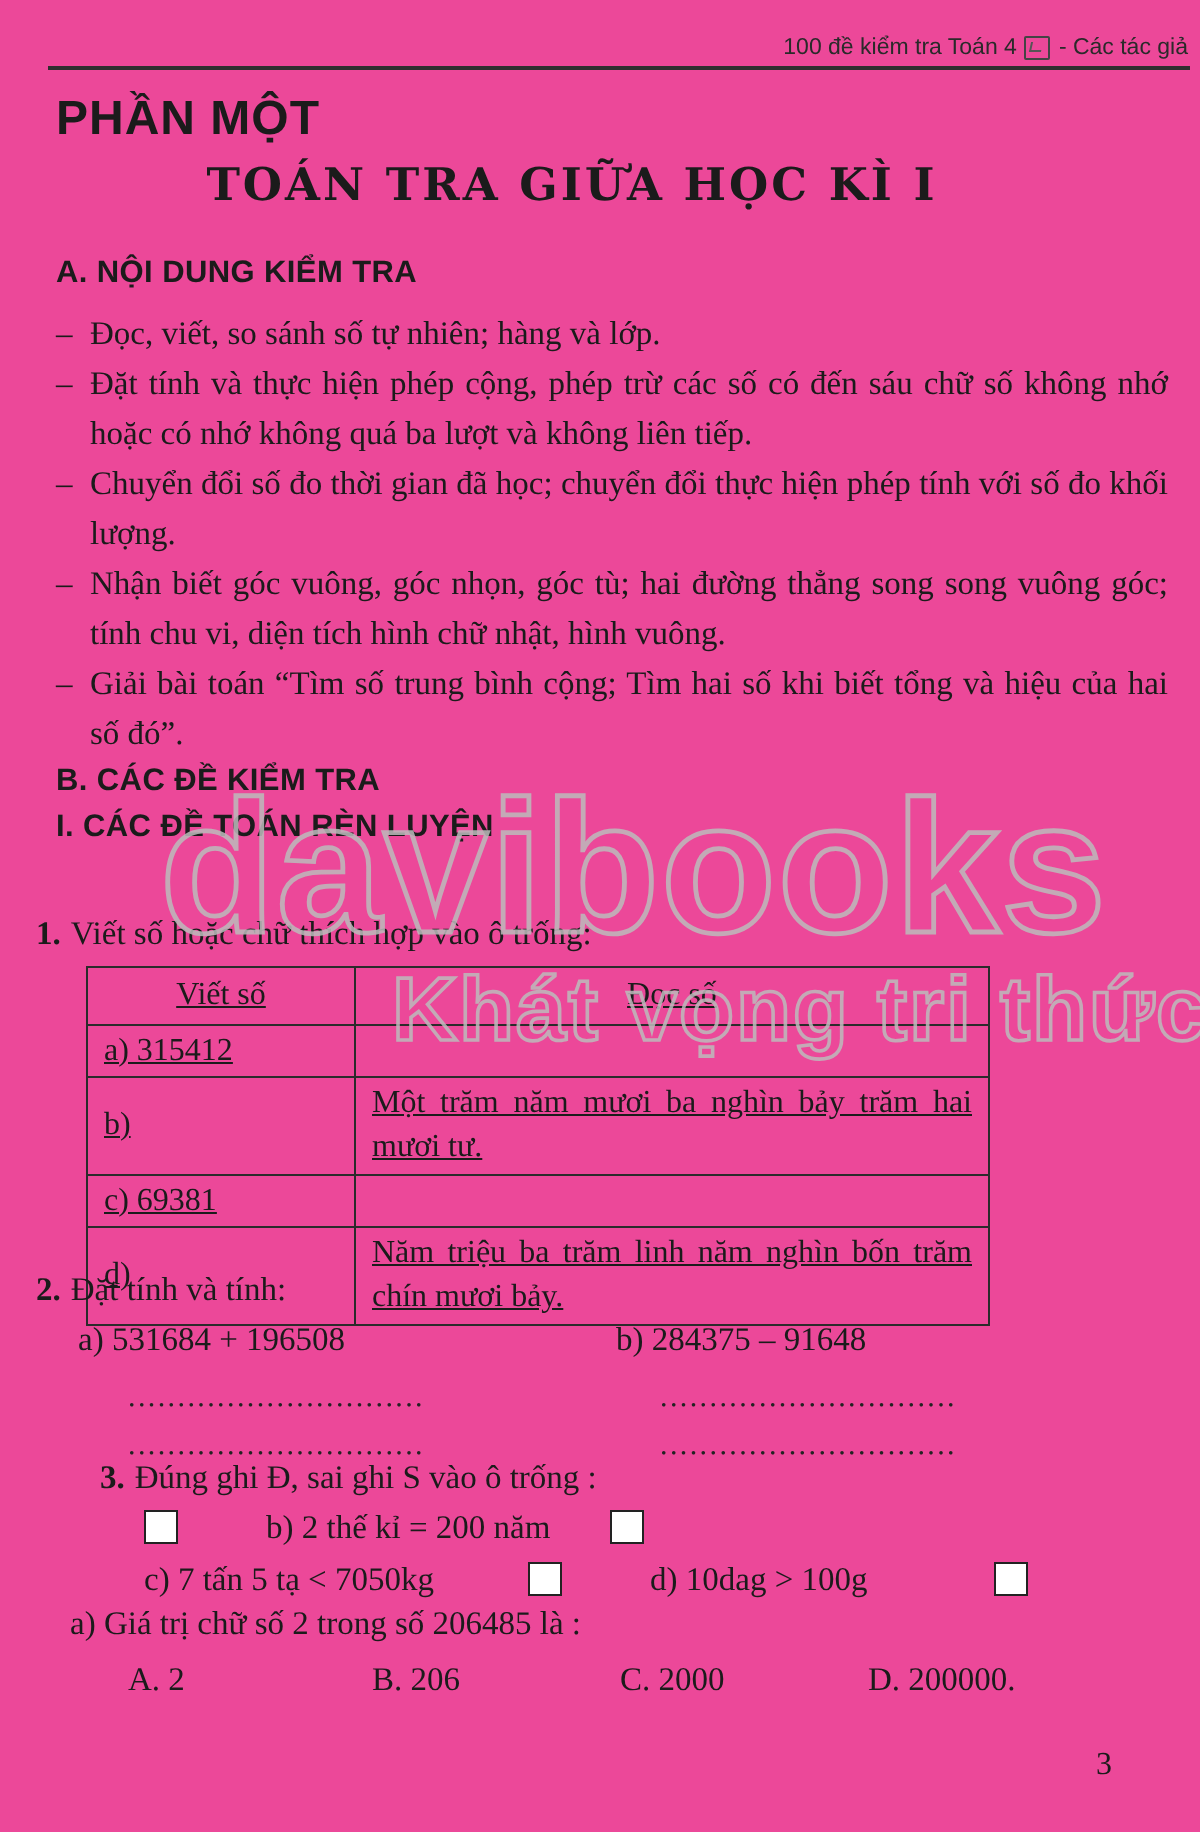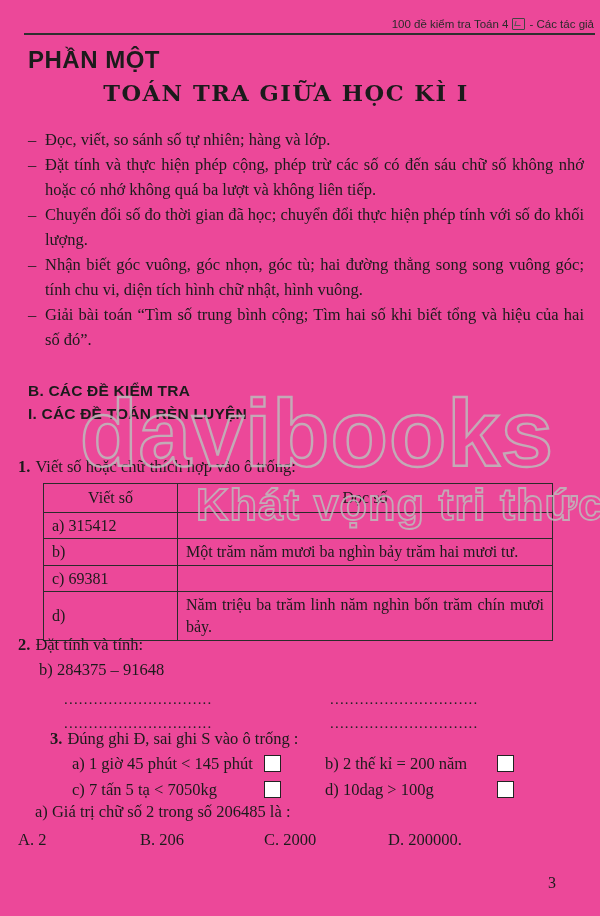--- a/index.html
+++ b/index.html
@@ -66,21 +66,21 @@
   }
   
   .ex { position: absolute; left: 18px; width: 570px; font-size: 16.5px; }
   .ex-head { line-height: 21px; }
   .ex-num { font-weight: bold; margin-right: 5px; }
   .ex1 { top: 456px; }
   
   .tbl {
     position: absolute; top: 483px; left: 43px;
     border-collapse: collapse; table-layout: fixed;
-    width: 510px; font-size: 16px;
+    width: 452px; font-size: 16px; text-decoration: underline;
   }
   .tbl th, .tbl td { border: 1.4px solid #2b2b2b; padding: 1px 8px; vertical-align: middle; }
   .tbl th { font-weight: normal; text-align: center; height: 26px; }
   .tbl .c1 { width: 117px; }
   .tbl td { height: 21px; }
   .tbl .read { text-align: justify; line-height: 22px; padding: 2px 8px; }
   .row-d td { height: 44px; }
   .ex2 { top: 634px; }
   .ex2-items { display: flex; margin-left: 21px; margin-top: 4px; line-height: 21px; }
   .ex2-a { width: 269px; }
@@ -94,21 +94,21 @@
   .ex3-row { display: flex; align-items: center; margin-left: 22px; margin-top: 3px; height: 23px; }
   .stmt1 { width: 192px; }
   .stmt-gap { width: 44px; }
   .stmt2 { width: 172px; }
   .abox {
     width: 15px; height: 15px; flex: none;
     border: 1.6px solid #222; background: #fff;
   }
   .ex4 { top: 798px; }
   .ex4-sub { margin-left: 17px; margin-top: 3px; line-height: 21px; }
-  .choices { display: flex; margin-top: 7px; line-height: 21px; }
+  .choices { display: flex; margin-left: 46px; margin-top: 7px; line-height: 21px; }
   .choice-a { width: 122px; }
   .choice-b { width: 124px; }
   .choice-c { width: 124px; }
   .page-number { position: absolute; top: 874px; left: 548px; font-size: 16px; }
   
   .wm {
     position: absolute; z-index: 5; pointer-events: none;
     font-family: "Liberation Sans", sans-serif; font-weight: bold;
     color: transparent; -webkit-text-stroke: 2.4px #bcbcbc;
     opacity: 0.85; white-space: nowrap; line-height: 1;
@@ -125,20 +125,21 @@
     <span>100 đề kiểm tra Toán 4</span>
     <span class="logo-box"></span>
     <span>- Các tác giả</span>
   </div>
   <div class="top-rule"></div>
 
   <div class="part-title">PHẦN MỘT</div>
   <div class="main-title">TOÁN TRA GIỮA HỌC KÌ I</div>
 
   <div class="section-a">
+    <div class="sec-heading">A. NỘI DUNG KIỂM TRA</div>
     <div class="bullets">
       <div class="bullet">
         <span class="dash">–</span>
         <span class="btxt">Đọc, viết, so sánh số tự nhiên; hàng và lớp.</span>
       </div>
       <div class="bullet">
         <span class="dash">–</span>
         <span class="btxt">Đặt tính và thực hiện phép cộng, phép trừ các số có đến sáu chữ số không nhớ hoặc có nhớ không quá ba lượt và không liên tiếp.</span>
       </div>
       <div class="bullet">
@@ -190,44 +191,44 @@
       <td class="read">Năm triệu ba trăm linh năm nghìn bốn trăm chín mươi bảy.</td>
     </tr>
   </tbody>
     </table>
 
   <div class="ex ex2">
     <div class="ex-head">
       <span class="ex-num">2.</span><span>Đặt tính và tính:</span>
     </div>
     <div class="ex2-items">
+      <div class="ex2-a">
+        <span>a)</span>
+        <span>531684 + 196508</span>
+      </div>
       <div>
         <span>b)</span>
         <span>284375 – 91648</span>
       </div>
     </div>
     <div class="dots-row">
       <div class="dots">........................................</div>
       <div class="dots dots-b">........................................</div>
     </div>
     <div class="dots-row">
       <div class="dots">........................................</div>
       <div class="dots dots-b">........................................</div>
     </div>
   </div>
 
   <div class="ex ex3">
     <div class="ex-head">
       <span class="ex-num">3.</span><span>Đúng ghi Đ, sai ghi S vào ô trống :</span>
     </div>
     <div class="ex3-row">
-      <div class="stmt1">
-        <span>a)</span>
-        <span>1 giờ 45 phút &lt; 145 phút</span>
-      </div>
       <div class="abox"></div>
       <div class="stmt-gap"></div>
       <div class="stmt2">
         <span>b)</span>
         <span>2 thế kỉ = 200 năm</span>
       </div>
       <div class="abox"></div>
     </div>
     <div class="ex3-row">
       <div class="stmt1">

